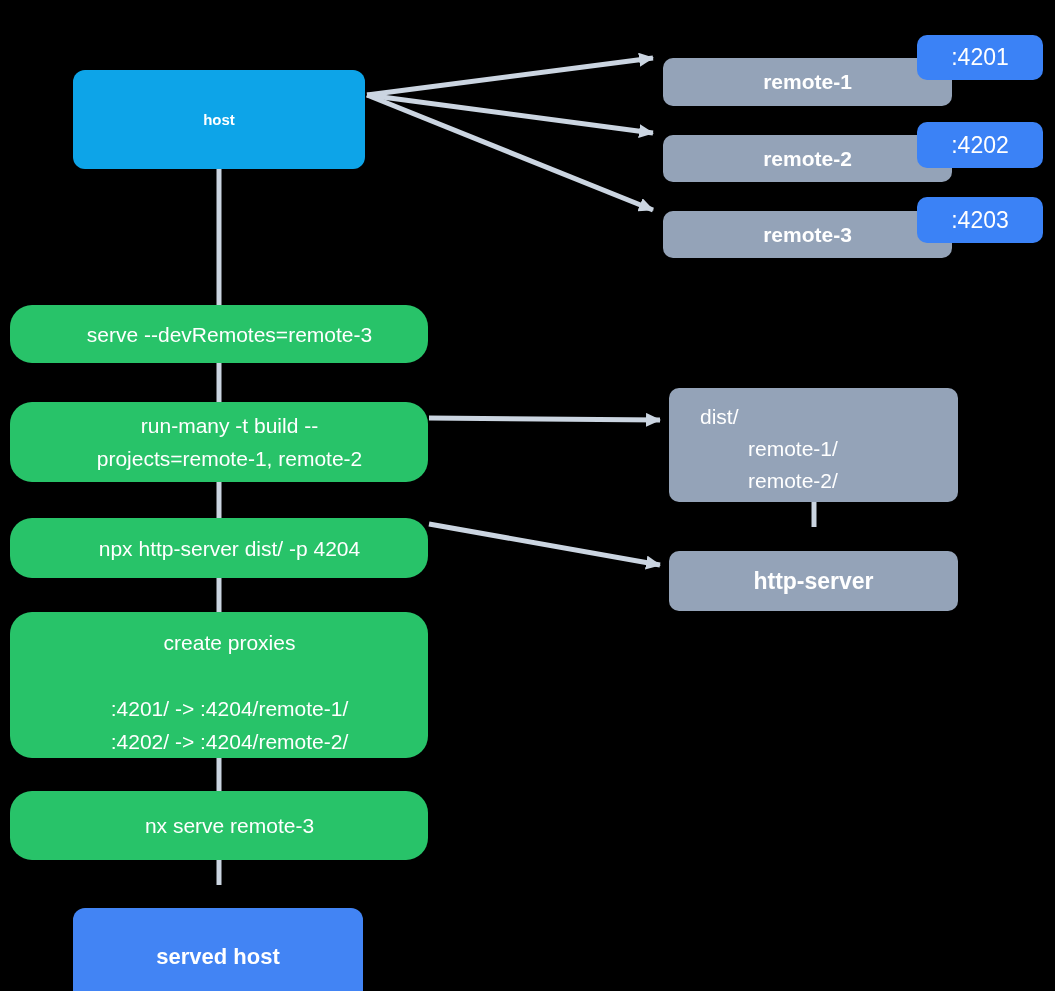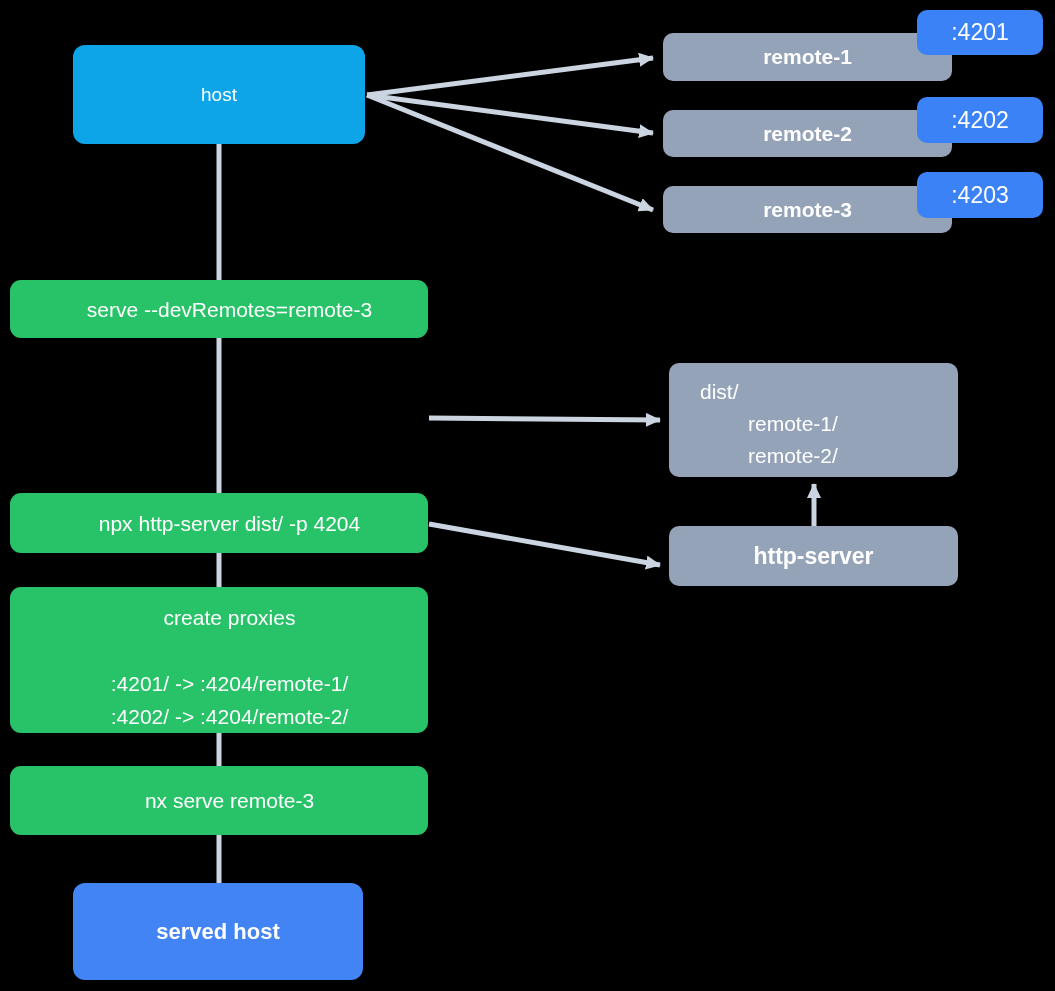--- a/index.html
+++ b/index.html
@@ -22,25 +22,26 @@
     overflow:hidden;
   }
   #connectors{position:absolute;left:0;top:0;z-index:0;}
   .node{
     position:absolute;
     display:flex;align-items:center;justify-content:center;
     text-align:center;
     box-sizing:border-box;
     border-radius:10px;
     color:var(--c-text);
+    margin-top:25px;
   }
   .host{
     left:73px;top:45px;width:292px;height:99px;
     background:var(--c-host);border-radius:12px;
-    font-weight:400;font-size:19px;z-index:1;
+    font-weight:700;font-size:15px;z-index:1;
   }
   .remote{
     width:289px;height:48px;left:663px;
     background:var(--c-remote);
     font-weight:700;font-size:21px;z-index:1;
   }
   .remote.r1{top:33px;}
   .remote.r2{top:110px;height:47px;}
   .remote.r3{top:186px;height:47px;}
   .badge{
@@ -50,21 +51,21 @@
   }
   .badge.b1{top:10px;height:45px;}
   .badge.b2{top:97px;height:46px;}
   .badge.b3{top:172px;height:46px;}
   .step{
     left:10px;width:418px;
     background:var(--c-step);
     font-size:21px;z-index:1;
     flex-direction:column;
     line-height:33px;
-    border-radius:11px;
+    border-radius:22px;
     padding-left:21px;
   }
   .step.s1{top:280px;height:58px;}
   .step.s2{top:377px;height:80px;}
   .step.s3{top:493px;height:60px;}
   .step.s4{top:587px;height:146px;display:block;padding-top:14px;}
   .step.s4 .line{display:block;height:33px;line-height:33px;}
   .step.s5{top:766px;height:69px;}
   .dist{
     left:669px;top:363px;width:289px;height:114px;
@@ -127,20 +128,24 @@
     <span>:4202</span>
   </div>
   <div class="node badge b3">
     <span>:4203</span>
   </div>
 
   <div class="node step s1">
     <span>serve --devRemotes=remote-3</span>
   </div>
 
+  <div class="node step s2">
+    <span>run-many -t build --</span>
+    <span>projects=remote-1, remote-2</span>
+  </div>
 
   <div class="node step s3">
     <span>npx http-server dist/ -p 4204</span>
   </div>
 
   <div class="node step s4">
     <span class="line">create proxies</span>
     <span class="line"></span>
     <span class="line">:4201/ -&gt; :4204/remote-1/</span>
     <span class="line">:4202/ -&gt; :4204/remote-2/</span>

